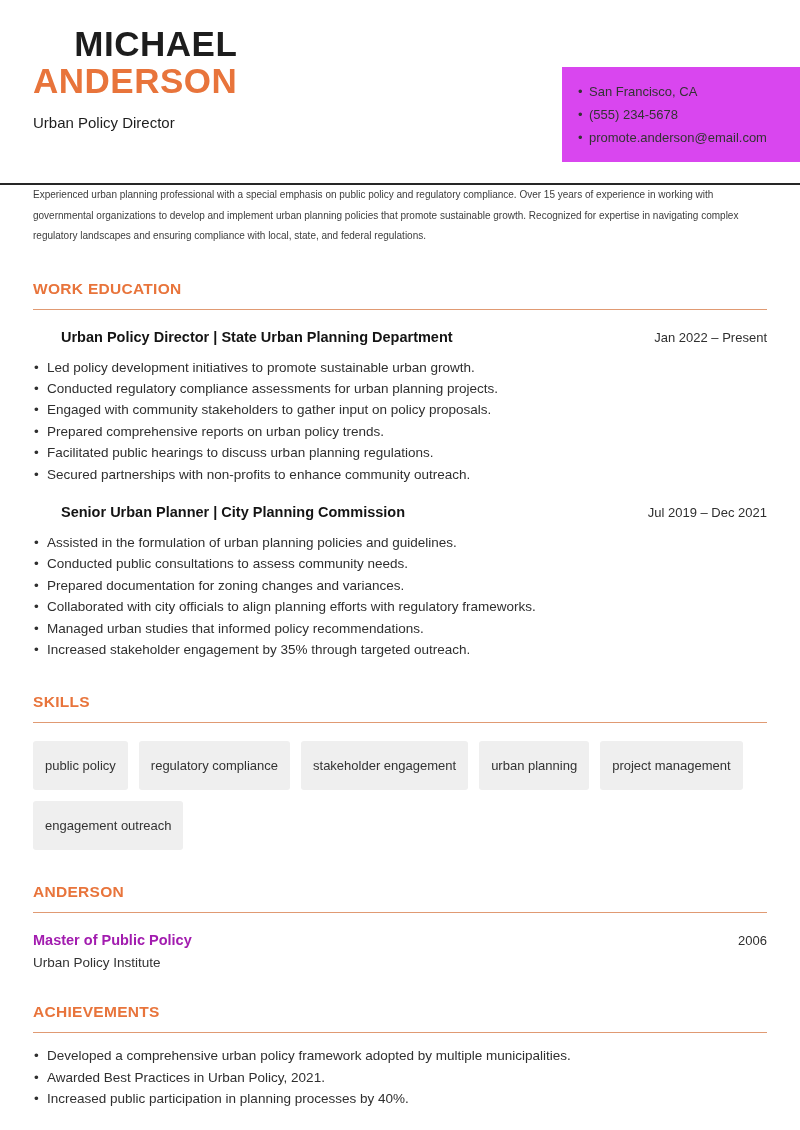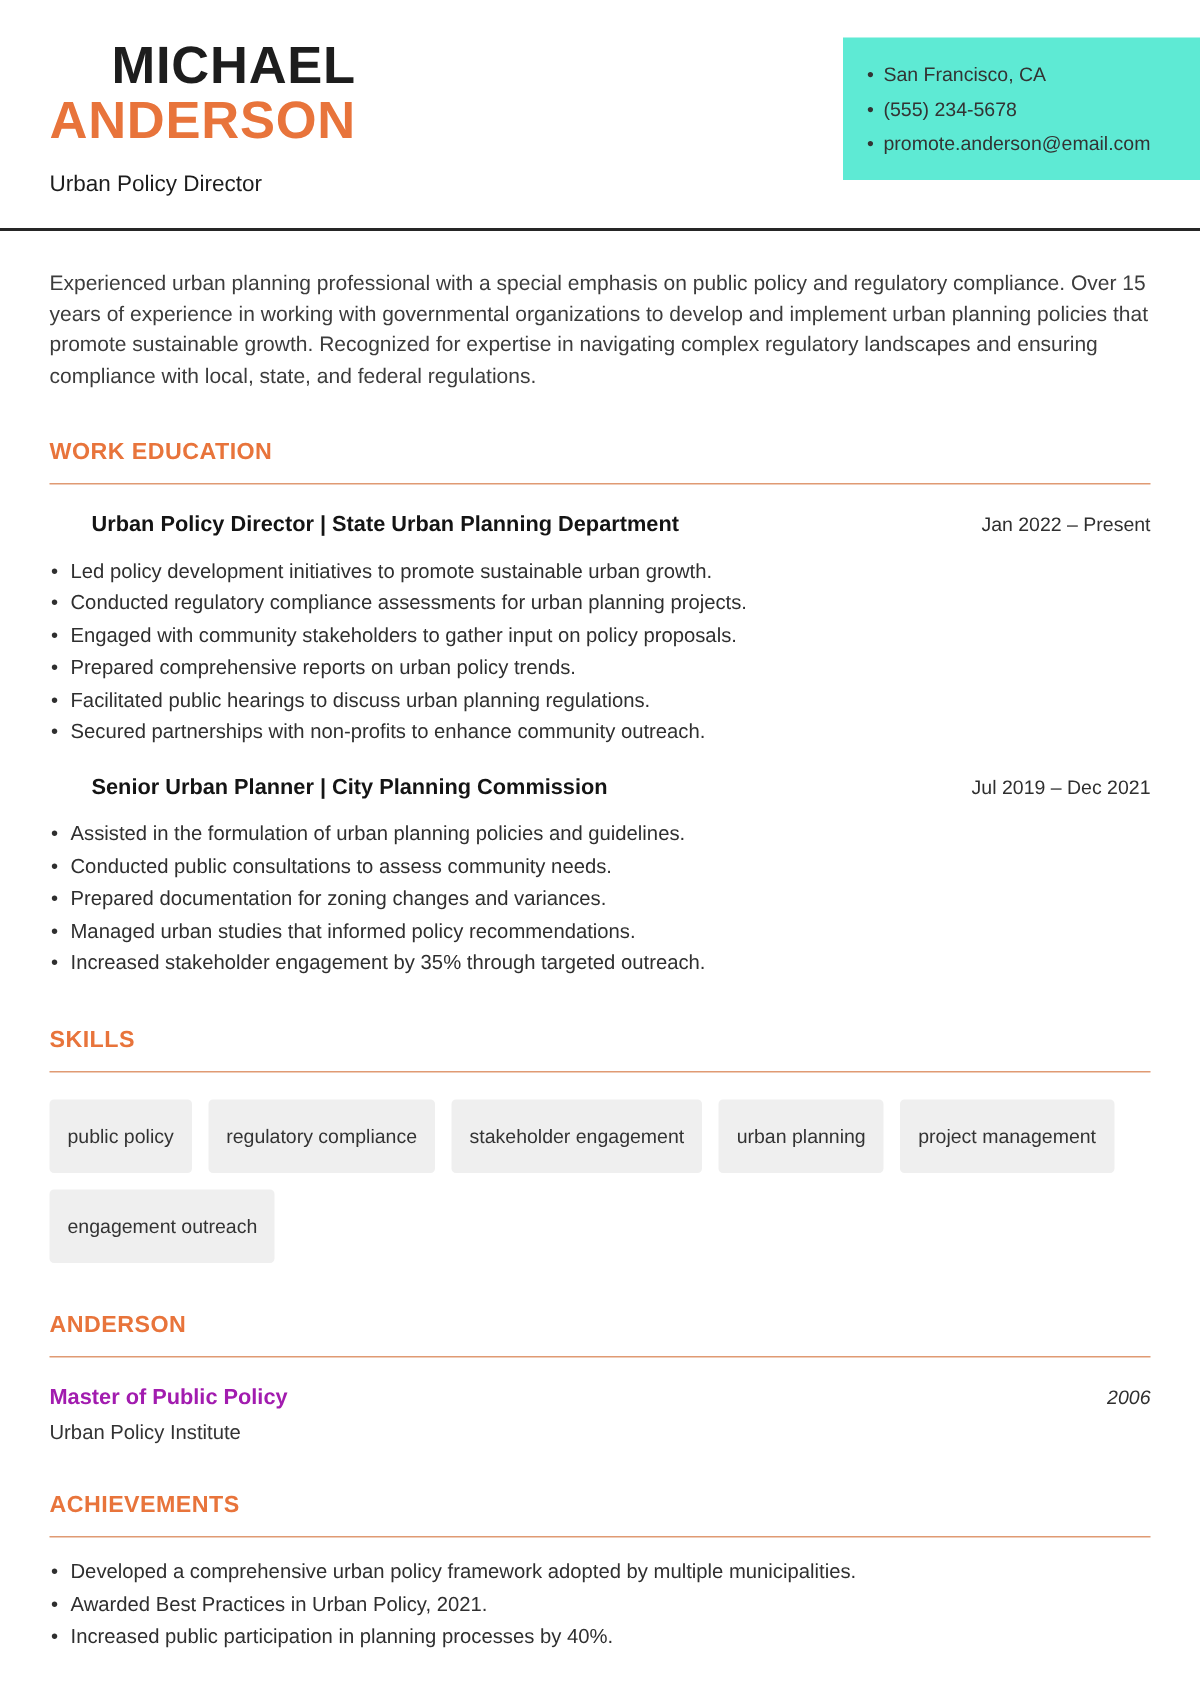--- a/index.html
+++ b/index.html
@@ -11,48 +11,48 @@
   *{margin:0;padding:0;box-sizing:border-box;}
   html,body{background:#ffffff;}
   body{font-family:"Liberation Sans", sans-serif;color:#2f2f2f;}
   .page{width:800px;height:1130px;background:#ffffff;overflow:hidden;position:relative;}
 
   
   .header{display:flex;justify-content:space-between;align-items:flex-start;padding:25px 0 0 33px;}
   .name h1{font-size:35px;line-height:37px;font-weight:700;letter-spacing:0.5px;color:#1d1d1d;text-align:right;}
   .name .last{color:var(--accent);}
   .job-title{margin-top:15px;font-size:15px;color:#1d1d1d;}
-  .contact-box{background:#5eead4;width:238px;padding:13px 0 13px 16px;}
+  .contact-box{background:#d946ef;width:238px;padding:13px 0 13px 16px;margin-top:42px;}
   .contact-box ul{list-style:none;}
   .contact-box li{font-size:13px;line-height:23px;color:#333;position:relative;padding-left:11px;}
   .contact-box li::before{content:"•";position:absolute;left:0;color:#333;}
   .top-divider{margin-top:21px;height:2px;background:var(--divider);}
 
   
   .content{padding:0 33px;}
-  .summary{margin-top:24px;font-size:14px;line-height:20.5px;color:#3c3c3c;}
+  .summary{font-size:10px;line-height:20.5px;color:#3c3c3c;}
 
   .section{margin-top:33px;}
   .section h2{color:var(--accent);font-size:15.5px;font-weight:700;letter-spacing:0.3px;}
   .rule{border-bottom:1px solid var(--section-line);margin-top:11px;}
 
   .job{margin-top:19px;}
   .job-header{display:flex;justify-content:space-between;align-items:baseline;margin-left:28px;}
   .job-header h3{font-size:14.5px;font-weight:700;color:#141414;}
   .job-header .dates{font-size:13px;color:#2f2f2f;white-space:nowrap;}
   ul.bullets{list-style:none;margin-top:12px;}
   ul.bullets li{font-size:13.5px;line-height:21.4px;color:#2f2f2f;position:relative;padding-left:14px;}
   ul.bullets li::before{content:"•";position:absolute;left:1px;color:#2f2f2f;}
 
   .tags{display:flex;flex-wrap:wrap;gap:11px;margin-top:18px;}
   .tag{background:var(--tag-bg);color:#333;font-size:13px;line-height:13px;padding:18px 12px;border-radius:3px;}
 
   .edu-row{display:flex;justify-content:space-between;align-items:baseline;margin-top:19px;}
   .edu-row h3{font-size:14.5px;font-weight:700;color:#a21caf;}
-  .edu-row .year{font-size:13px;color:#2f2f2f;font-style:italic;}
+  .edu-row .year{font-size:13px;color:#2f2f2f;}
   .school{margin-top:7px;font-size:13.5px;color:#333;}
 
   .ach-bullets{margin-top:18px;}
 </style>
 </head>
 <body>
 
 <div class="page">
 
   <header class="header">
@@ -96,20 +96,21 @@
 
       <div class="job">
         <div class="job-header">
           <h3>Senior Urban Planner | City Planning Commission</h3>
           <span class="dates">Jul 2019 – Dec 2021</span>
         </div>
         <ul class="bullets">
           <li>Assisted in the formulation of urban planning policies and guidelines.</li>
           <li>Conducted public consultations to assess community needs.</li>
           <li>Prepared documentation for zoning changes and variances.</li>
+          <li>Collaborated with city officials to align planning efforts with regulatory frameworks.</li>
           <li>Managed urban studies that informed policy recommendations.</li>
           <li>Increased stakeholder engagement by 35% through targeted outreach.</li>
         </ul>
       </div>
     </section>
 
     <section class="section">
       <h2>SKILLS</h2>
       <div class="rule"></div>
       <div class="tags">

